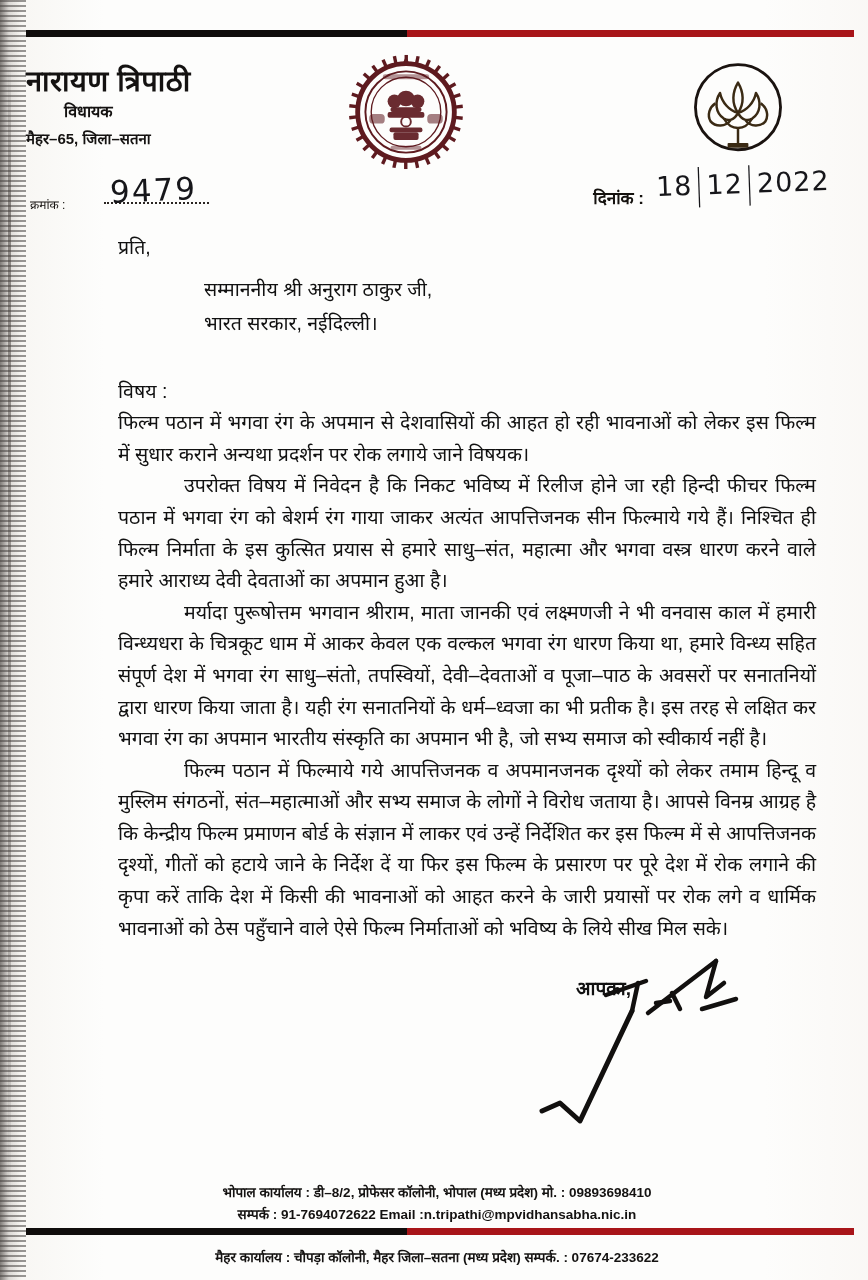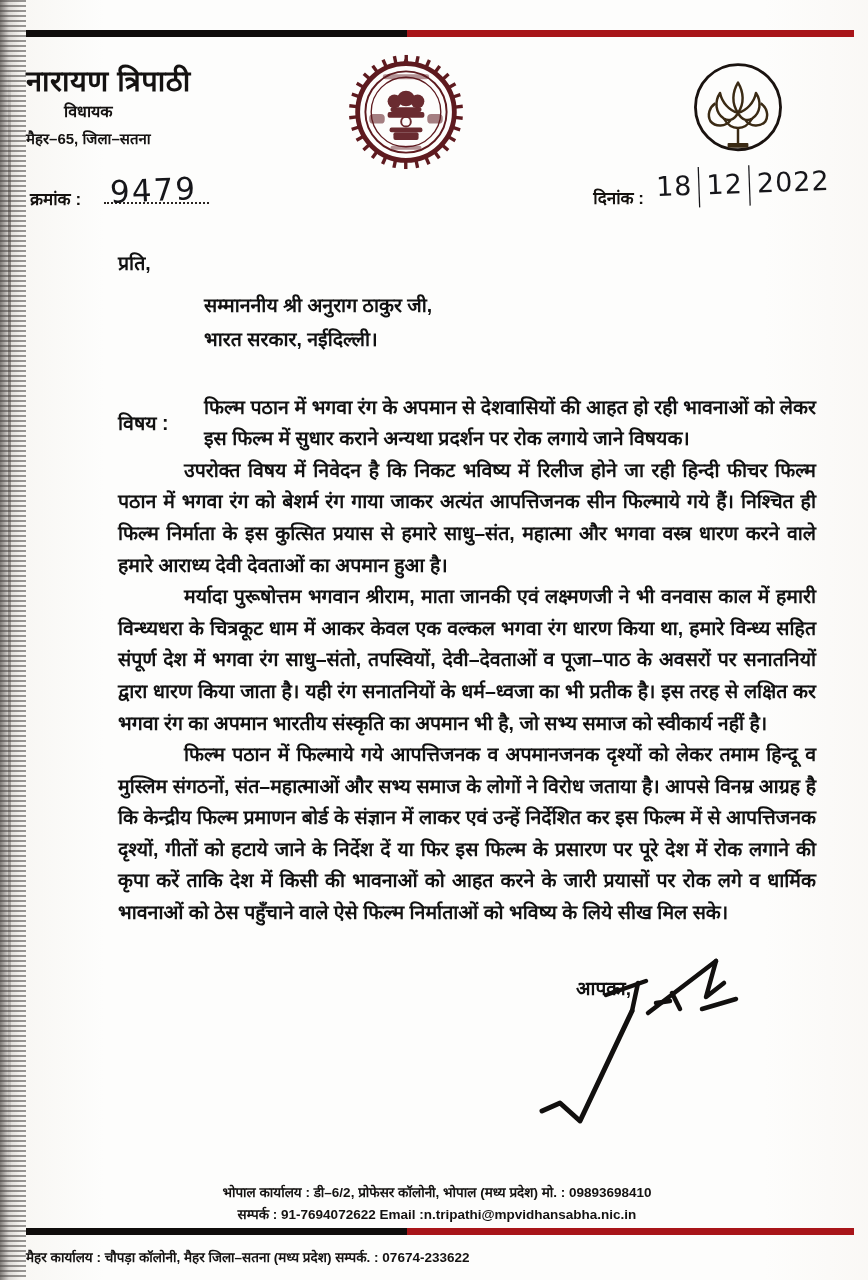--- a/index.html
+++ b/index.html
@@ -105,23 +105,23 @@
   }
 
   
   .refrow {
     position: absolute;
     left: 26px; right: 20px; top: 172px;
     height: 46px;
   }
   .ref-label {
     position: absolute;
-    left: 4px; top: 15px;
-    font-size: 17px;
-    font-weight: 700;
+    left: 4px; top: 24px;
+    font-size: 12px;
+    font-weight: 400;
     color: #15120f;
   }
   .ref-dots {
     position: absolute;
     left: 78px; top: 30px;
     width: 105px;
     border-bottom: 2px dotted #2a2522;
   }
   .ref-value {
     position: absolute;
@@ -154,37 +154,38 @@
     transform: scaleY(1.5) translateY(-1px);
     margin: 0 2px;
     font-weight: 300;
   }
 
   
   .body {
     position: absolute;
     left: 118px;
     right: 52px;
-    top: 248px;
+    top: 232px;
     color: #111;
     font-size: 19.5px;
     line-height: 1.62;
-    font-weight: 700;
+    font-weight: 400;
   }
   .to-line { font-size: 19.5px; }
   .addr {
     margin-left: 86px;
     margin-top: 10px;
   }
   .addr div { margin-bottom: 3px; }
 
   .subject {
     display: flex;
     margin-top: 36px;
-    align-items: center;
+    align-items: flex-start;
+    flex-direction: column;
   }
   .subject-label {
     flex: 0 0 auto;
     width: 86px;
   }
   .subject-text {
     flex: 1;
     text-align: justify;
     text-justify: inter-word;
   }
@@ -235,21 +236,21 @@
     text-align: center;
     font-size: 13.5px;
     font-weight: 700;
     color: #141211;
     line-height: 1.6;
   }
   .footer-bottom {
     position: absolute;
     left: 26px; right: 20px;
     top: 1248px;
-    text-align: left;
+    text-align: center;
     font-size: 13.5px;
     font-weight: 700;
     color: #141211;
   }
 </style>
 </head>
 <body>
 
 <div class="page">
 
@@ -397,21 +398,21 @@
     </svg>
     <div class="sig-yours">आपका,</div>
   </div>
 
   <div class="rule bottom">
     <div class="blk"></div>
     <div class="red"></div>
   </div>
 
   <div class="footer-main">
-    <div>भोपाल कार्यालय : डी–6/2, प्रोफेसर कॉलोनी, भोपाल (मध्य प्रदेश) मो. : 09893698410</div>
+    <div>भोपाल कार्यालय : डी–8/2, प्रोफेसर कॉलोनी, भोपाल (मध्य प्रदेश) मो. : 09893698410</div>
     <div>सम्पर्क : 91-7694072622 Email :n.tripathi@mpvidhansabha.nic.in</div>
   </div>
 
   <div class="footer-bottom">मैहर कार्यालय : चौपड़ा कॉलोनी, मैहर जिला–सतना (मध्य प्रदेश) सम्पर्क. : 07674-233622</div>
 
   <div class="scan-edge-left"></div>
   <div class="scan-edge-left2"></div>
 
 </div>
 

